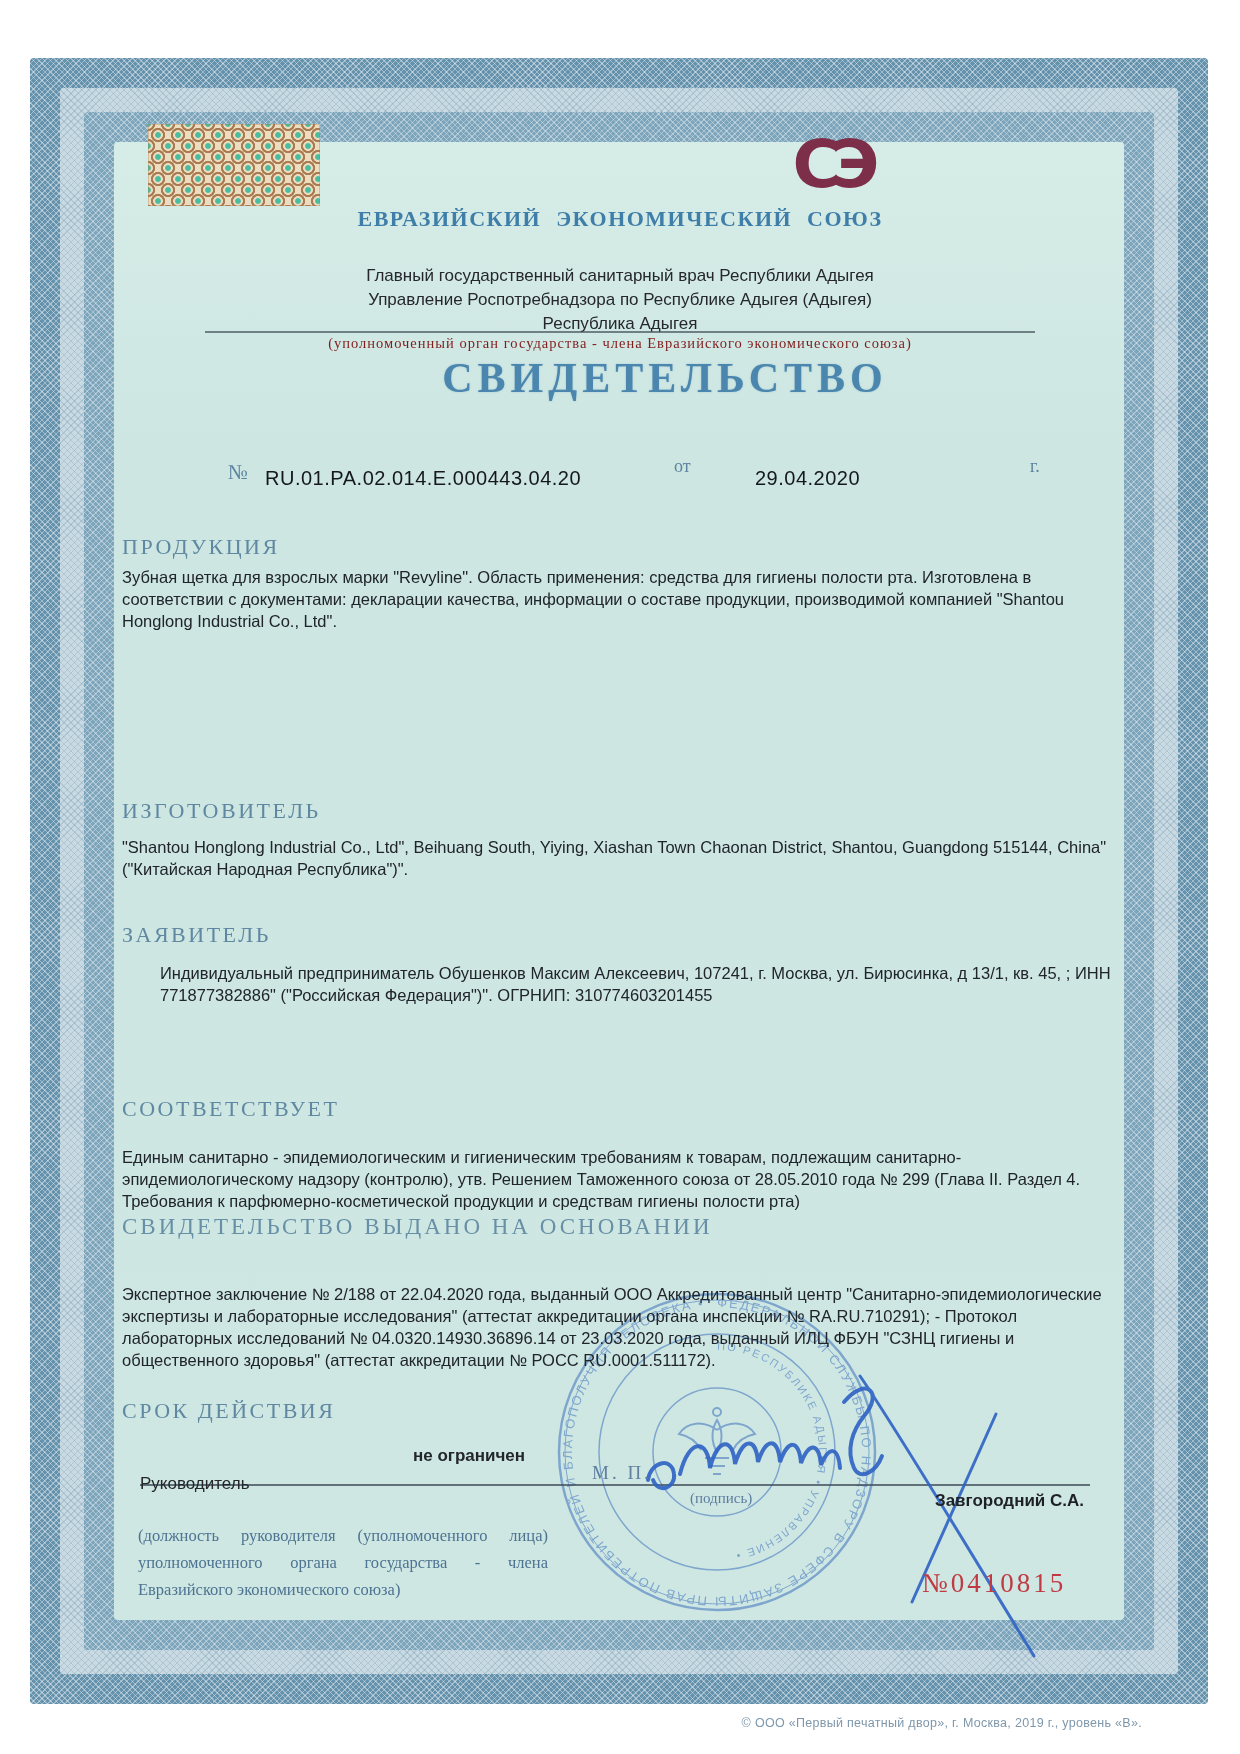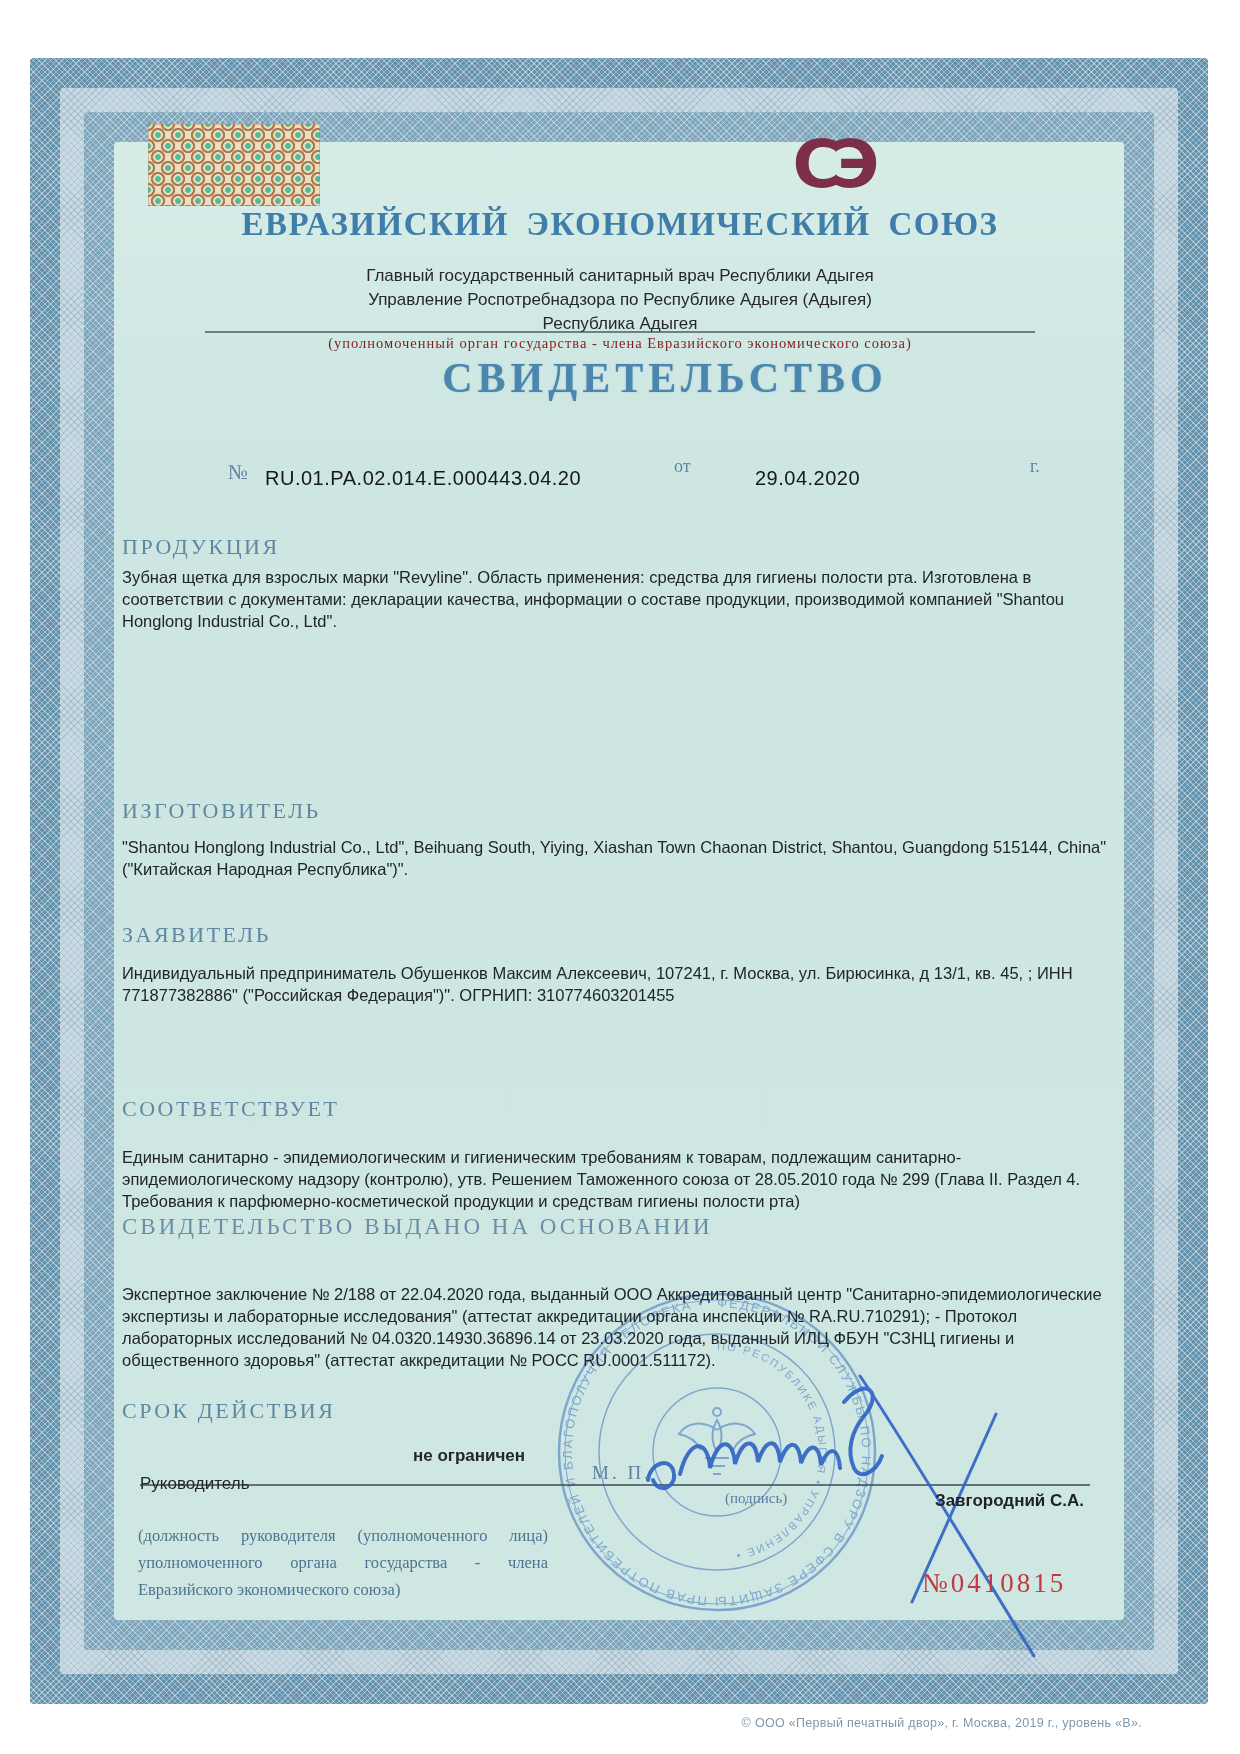--- a/index.html
+++ b/index.html
@@ -28,21 +28,21 @@
       radial-gradient(circle at 50% 50%,rgba(0,0,0,0) 4.6px,#aa7b51 5.2px,#aa7b51 6.8px,rgba(0,0,0,0) 7.4px);
     background-size:20px 22px,20px 22px,20px 22px,20px 22px;
     background-position:0 0,0 0,10px 11px,10px 11px;
     box-shadow:inset 0 0 0 1px rgba(170,123,81,.35);}
   
   .se-logo{position:absolute;left:766px;top:122px;width:130px;height:86px;z-index:5;
     color:#7d2f4a;font-family:"DejaVu Sans",sans-serif;font-weight:bold;font-size:66px;
     letter-spacing:-10px;line-height:86px;text-align:center;}
   
   .union-title{position:absolute;left:114px;top:206px;width:1012px;text-align:center;z-index:4;
-    font-family:"Liberation Serif",serif;font-weight:bold;font-size:33px;color:#3f7ea9;
+    font-family:"Liberation Serif",serif;font-weight:bold;font-size:22px;color:#3f7ea9;
     letter-spacing:1.5px;word-spacing:8px;}
   .auth-lines{position:absolute;left:114px;top:264px;width:1012px;text-align:center;z-index:4;
     font-size:17px;line-height:24px;color:#26272c;font-weight:500;}
   .auth-rule{position:absolute;left:205px;top:331px;width:830px;height:2px;background:#46525d;opacity:.7;z-index:4;}
   .auth-caption{position:absolute;left:114px;top:335px;width:1012px;text-align:center;z-index:4;
     font-family:"Liberation Serif",serif;font-size:14.5px;color:#7f1d1d;letter-spacing:1px;}
   .doc-title{position:absolute;left:114px;top:354px;width:1012px;text-align:center;z-index:4;
     font-family:"Liberation Serif",serif;font-weight:bold;font-size:42px;color:#4a86ae;letter-spacing:5px;
     text-shadow:0 0 2px rgba(74,134,174,.35);padding-left:45px;}
   .doc-subtitle{position:absolute;left:114px;top:405px;width:1012px;text-align:center;z-index:4;
@@ -54,33 +54,33 @@
   .from-label{left:674px;top:456px;font-family:"Liberation Serif",serif;font-size:18px;color:#5c84a0;}
   .cert-date{left:755px;top:467px;font-size:20px;color:#15181d;letter-spacing:.5px;}
   .year-label{left:1030px;top:456px;font-family:"Liberation Serif",serif;font-size:18px;color:#5c84a0;}
   
   .sec-head{position:absolute;left:122px;z-index:4;font-family:"Liberation Serif",serif;
     font-size:22px;color:#56809c;letter-spacing:2.5px;opacity:.92;}
   .sec-body{position:absolute;left:122px;width:995px;z-index:4;font-size:16.5px;line-height:22px;
     color:#20242b;}
   .h-product{top:534px;}  .b-product{top:566px;}
   .h-manu{top:798px;}     .b-manu{top:836px;}
-  .h-appl{top:922px;}     .b-appl{top:962px;}
+  .h-appl{top:922px;}     .b-appl{top:962px;margin-left:38px;}
   .h-conf{top:1096px;}    .b-conf{top:1146px;}
   .h-basis{top:1214px;font-size:23px;letter-spacing:3px;opacity:.85;}
   .b-basis{top:1283px;}
   .h-term{top:1398px;}
   .term-value{position:absolute;left:413px;top:1446px;z-index:4;font-size:17px;font-weight:bold;color:#23262b;}
   
   .role-label{position:absolute;left:140px;top:1474px;z-index:6;font-size:17px;color:#23262b;}
   .sig-line{position:absolute;left:140px;top:1484px;width:950px;height:2px;background:#3c4a57;opacity:.75;z-index:4;}
   .mp-label{position:absolute;left:592px;top:1462px;z-index:5;font-family:"Liberation Serif",serif;
     font-size:19px;color:#61809f;letter-spacing:3px;}
   .sig-caption{position:absolute;left:690px;top:1490px;z-index:5;font-family:"Liberation Serif",serif;
-    font-size:15px;color:#5d7d9e;margin-left:35px;}
+    font-size:15px;color:#5d7d9e;}
   .signatory{position:absolute;left:935px;top:1491px;z-index:6;font-size:17px;font-weight:bold;color:#1d2126;}
   .role-caption{position:absolute;left:138px;top:1522px;width:410px;z-index:5;
     font-family:"Liberation Serif",serif;font-size:16.5px;line-height:27px;color:#4d7392;text-align:justify;}
   .serial{position:absolute;left:922px;top:1568px;z-index:6;font-family:"Liberation Serif",serif;
     font-size:27px;color:#c13a43;letter-spacing:3px;}
   .footer{position:absolute;right:98px;top:1716px;z-index:2;font-size:12.5px;color:#7e97ab;letter-spacing:.3px;}
   
   .stamp-svg{position:absolute;left:545px;top:1280px;z-index:3;opacity:.62;}
   .sign-svg{position:absolute;left:560px;top:1358px;z-index:5;}
 </style>

